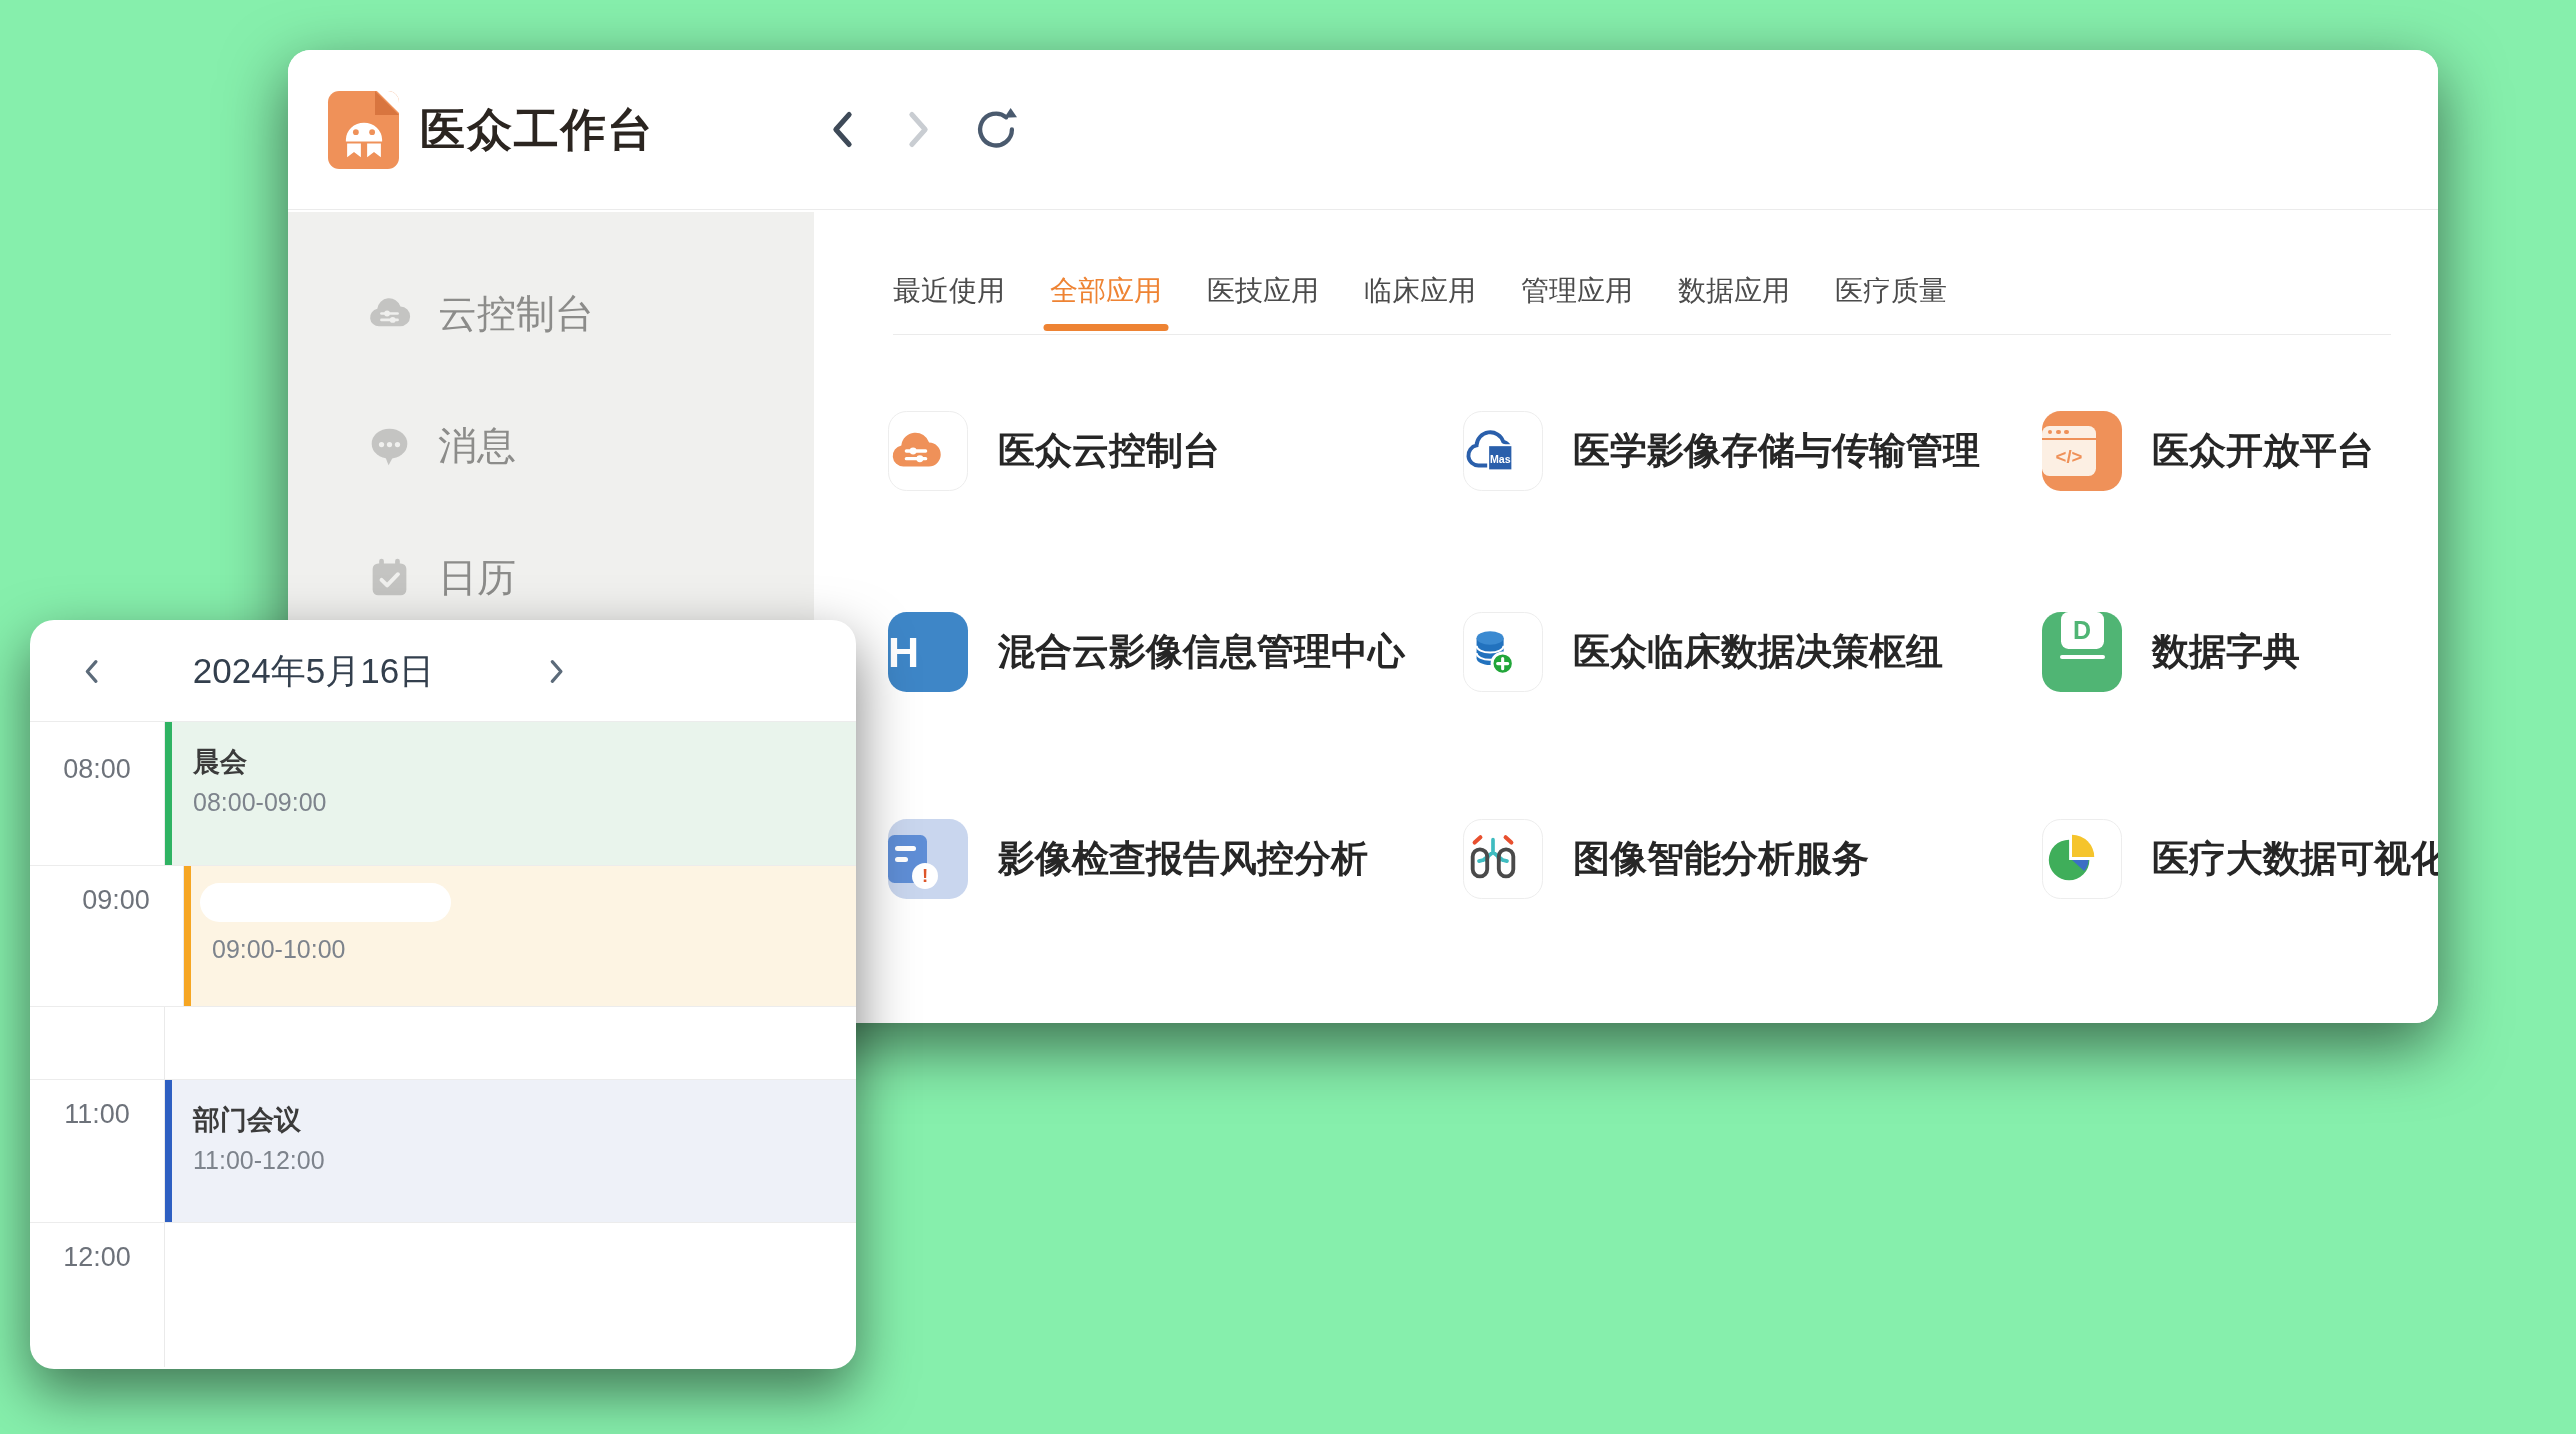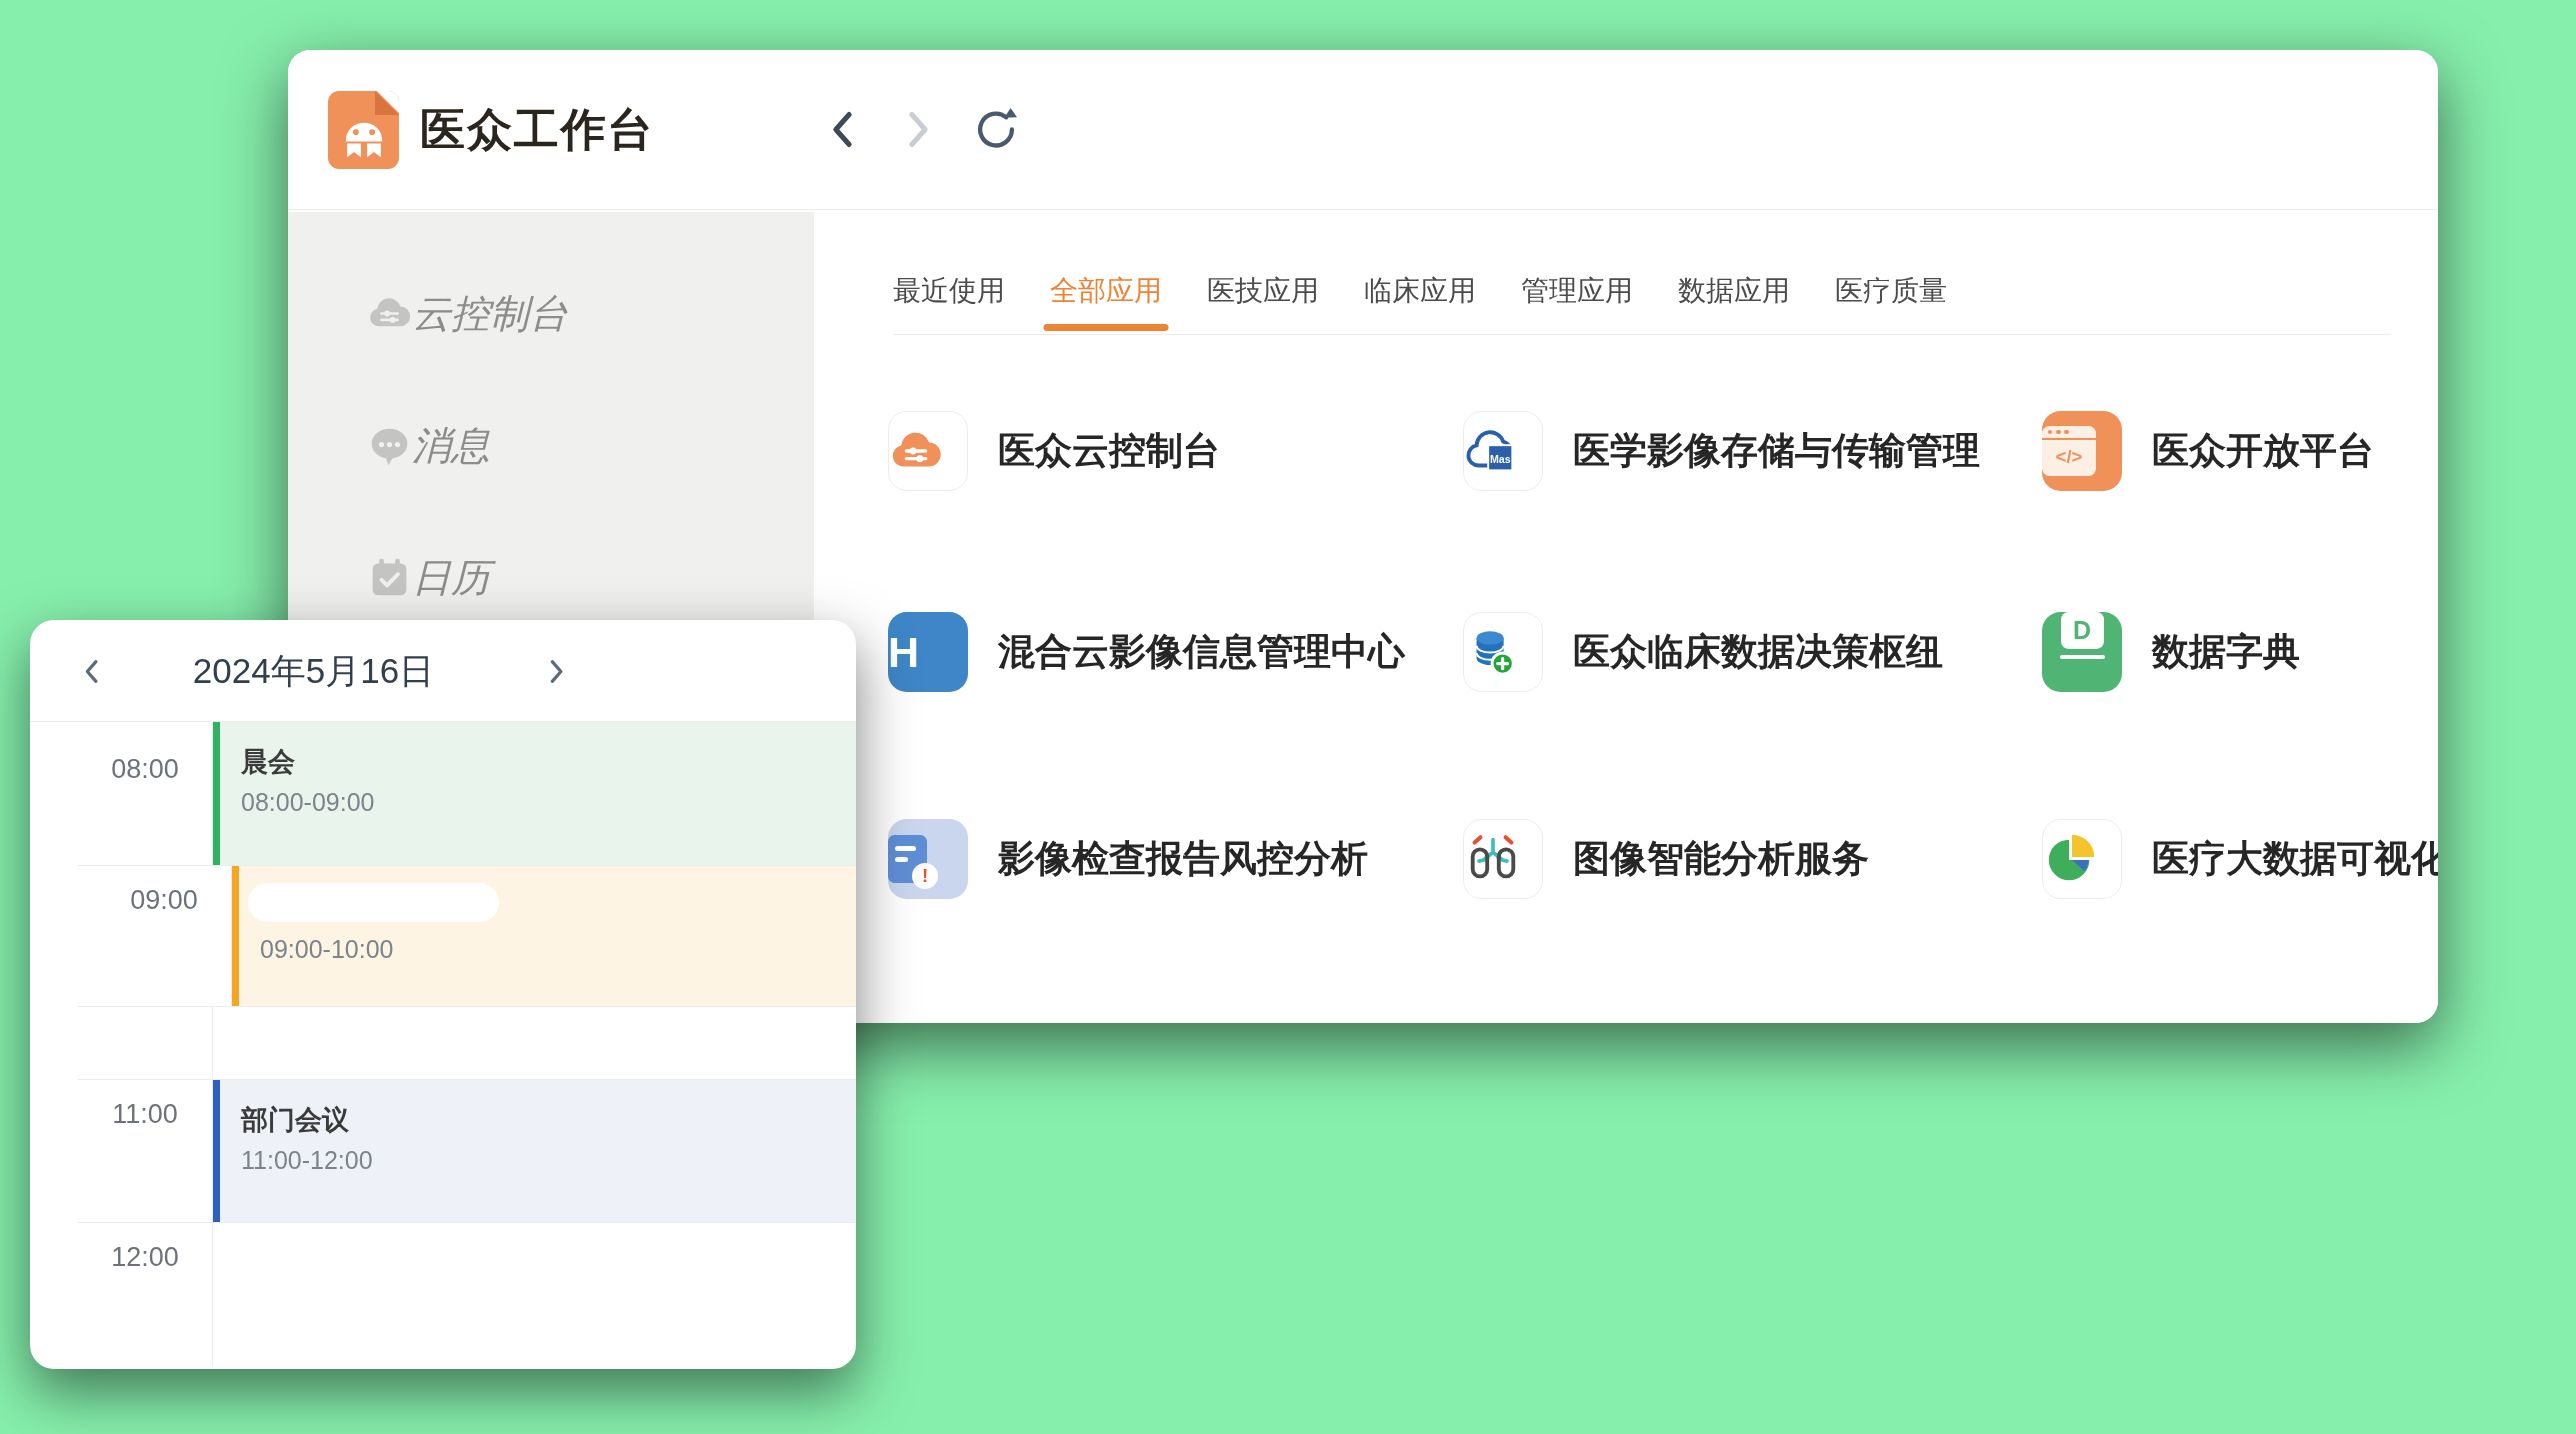--- a/index.html
+++ b/index.html
@@ -24,21 +24,21 @@
     font-size:45px; font-weight:bold; color:#2B2520; letter-spacing:1.9px; }
   .nav-btn { position:absolute; top:50%; transform:translateY(-50%); width:67px; height:67px;
     display:flex; align-items:center; justify-content:center; cursor:pointer; }
   .nav-back { left:521px; color:#3E4A58; }
   .nav-forward { left:597px; color:#C9CDD2; }
   .nav-refresh { left:674px; color:#4A5A6E; }
 
   
   .sidebar { position:absolute; left:0; top:162px; bottom:0; width:526px; background:#F0F0EE;
     display:flex; flex-direction:column; padding:79px 0 0 79px; gap:87px; }
-  .side-item { display:flex; align-items:center; height:45px; cursor:pointer;font-style:italic; }
+  .side-item { display:flex; align-items:center; gap:26px; height:45px; cursor:pointer; }
   .side-item .s-icon { width:45px; height:45px; color:#C4C4C2; flex:none; }
   .side-item .s-label { font-size:39px; color:#8C8C8A; white-space:nowrap; }
 
   
   .content { position:absolute; left:526px; top:162px; right:0; bottom:0; background:#fff; }
   .tabs-bar { position:absolute; left:79px; right:47px; top:0; height:123px;
     border-bottom:1.9px solid #ebebeb; display:flex; gap:45px; padding-top:60px; }
   .tab { position:relative; font-size:28px; line-height:37px; color:#4B4B4B; white-space:nowrap;
     cursor:pointer; }
   .tab.active { color:#EE8333; }
@@ -80,21 +80,21 @@
   .calendar-panel { position:absolute; left:30px; top:620px; width:826px; height:749px;
     background:#fff; border-radius:24px; overflow:hidden; box-shadow:0 22.3px 56px rgba(0,0,0,.5); }
   .cal-header { position:relative; height:102px; border-bottom:1.9px solid #ececec; }
   .cal-nav { position:absolute; top:0; height:102px; width:65px; display:flex; align-items:center;
     justify-content:center; color:#5C6B7A; cursor:pointer; }
   .cal-prev { left:28px; }
   .cal-next { left:493px; }
   .cal-date { position:absolute; left:102px; width:363px; height:102px; display:flex;
     align-items:center; justify-content:center; font-size:35px; font-weight:500; color:#333F4D; }
   .cal-body { display:flex; flex-direction:column; height:645px; }
-  .cal-row { display:flex; border-bottom:1.9px solid #ececec; flex:none;margin-left:48px; }
+  .cal-row { display:flex; border-bottom:1.9px solid #ececec; flex:none; }
   .cal-row.last { border-bottom:none; flex:1; }
   .gutter { width:135px; flex:none; border-right:1.9px solid #EAEAEA; font-size:27px; color:#6D727A;
     text-align:center; padding-top:18.6px; }
   .gutter.first { padding-top:32px; }
   .evt-area { flex:1; position:relative; }
   .evt { position:absolute; inset:0; padding-left:28px; cursor:pointer; }
   .evt .bar { position:absolute; left:0; top:0; bottom:0; width:7.4px; }
   .evt-green { background:#E9F4EC; } .evt-green .bar { background:#2FB363; }
   .evt-orange { background:#FDF4E3; } .evt-orange .bar { background:#F6A623; }
   .evt-blue { background:#EEF1F8; } .evt-blue .bar { background:#2E5FC2; }

